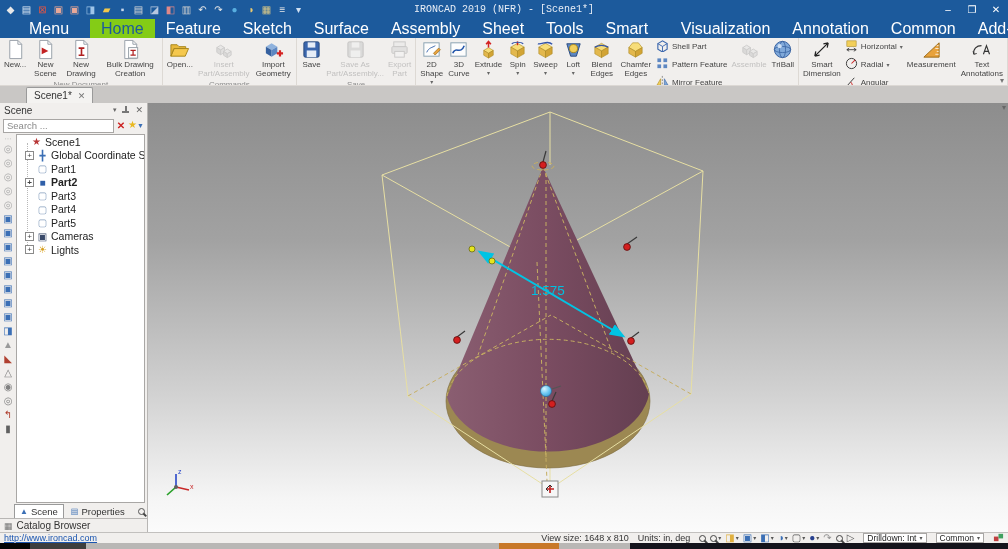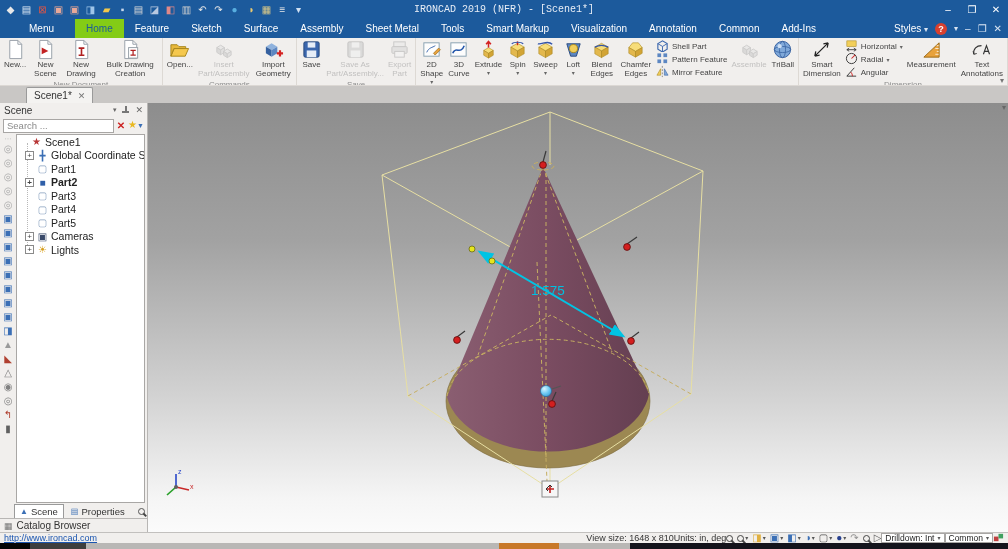--- a/index.html
+++ b/index.html
@@ -9,36 +9,36 @@
   
   .titlebar{position:absolute;left:0;top:0;width:1008px;height:19px;background:#1c5a9c;display:flex;align-items:center;color:#fff;}
   .qat{display:flex;align-items:center;gap:3px;padding-left:4px;}
   .qat-icon{width:13px;height:13px;font-size:10px;line-height:13px;text-align:center;cursor:default;}
   .win-title{position:absolute;left:0;right:0;text-align:center;font-size:10px;color:#e8eef6;pointer-events:none;font-family:Liberation Mono, monospace;}
   .win-btns{margin-left:auto;display:flex;align-items:center;gap:0;height:19px;}
   .win-btn{width:24px;height:19px;text-align:center;font-size:10px;line-height:19px;color:#fff;}
 
   
   .menubar{position:absolute;left:0;top:19px;width:1008px;height:19px;background:#1c5a9c;display:flex;align-items:stretch;color:#fff;}
-  .menu-tab{padding:0 11px;font-size:10px;line-height:19px;cursor:default;text-align:right;}
+  .menu-tab{padding:0 11px;font-size:16px;line-height:19px;cursor:default;}
   .menu-tab.first{margin-left:18px;}
   .menu-tab.active{background:#84cc16;color:#1c5a9c;margin-left:10px;}
   .menu-right{margin-left:auto;display:flex;align-items:center;gap:7px;padding-right:6px;font-size:10px;}
   .helpi{width:12px;height:12px;border-radius:50%;background:#d8402e;color:#fff;font-size:9px;line-height:12px;text-align:center;font-weight:bold;}
   .helpi::after{content:"?";}
   .mini{font-size:8px;color:#d8e4f2;}
 
   
   .ribbon{position:absolute;left:0;top:38px;width:1008px;height:48px;background:#f1efed;display:flex;align-items:stretch;overflow:hidden;border-bottom:1px solid #dcd8d4;}
   .rgroup{display:flex;flex-direction:column;border-right:1px solid #ddd9d4;padding:1px 3px 0 3px;}
   .rrow{display:flex;align-items:flex-start;gap:3px;flex:1;}
   .rbtn{display:flex;flex-direction:column;align-items:center;font-size:8px;color:#444;text-align:center;line-height:1.12;max-width:58px;padding:0 1px;}
   .rbtn .ricon{height:22px;display:block;}
   .rbtn.disabled{opacity:.55;filter:grayscale(.9);color:#9a9a9a;}
-  .rstack{display:flex;flex-direction:column;justify-content:flex-start;gap:0;padding-top:1px;}
+  .rstack{display:flex;flex-direction:column;justify-content:flex-start;gap:5px;padding-top:1px;}
   .rsmall{display:flex;align-items:center;gap:3px;font-size:8px;color:#444;height:13px;white-space:nowrap;}
   .rarrow{font-size:6px;color:#666;}
   .rglabel{text-align:center;font-size:8px;color:#8c8c8c;padding:1px 0 1px 0;}
   .ribbon-collapse{position:absolute;right:4px;bottom:2px;font-size:8px;color:#777;}
 
   
   .tabstrip{position:absolute;left:0;top:86px;width:1008px;height:17px;background:#c9c7c5;display:flex;align-items:flex-end;}
   .doctab{margin-left:26px;background:#f4f3f1;border:1px solid #9a9a9a;border-bottom:none;border-radius:2px 2px 0 0;padding:1px 7px;font-size:10px;color:#333;display:flex;gap:6px;align-items:center;height:16px;}
   .doctab .x{color:#777;font-size:9px;}
 
@@ -69,21 +69,21 @@
   .ptab.active{background:#fff;border:1px solid #9a9a9a;border-bottom:none;}
   .catbar{height:14px;border-top:1px solid #b8b6b4;display:flex;align-items:center;gap:4px;padding-left:4px;font-size:10px;color:#333;background:#f1efed;}
 
   
   .canvas{position:absolute;left:148px;top:103px;width:860px;height:429px;background:linear-gradient(180deg,#8d8d8d 0%,#a2a2a2 32%,#d2d2d2 68%,#f5f5f5 92%,#fbfbfb 100%);overflow:hidden;}
   .canvas-collapse{position:absolute;right:2px;top:0;font-size:8px;color:#666;}
 
   
   .statusbar{position:absolute;left:0;top:532px;width:1008px;height:11px;background:#f1efed;border-top:1px solid #c2c0be;display:flex;align-items:center;font-size:9px;color:#333;padding:0 4px;}
   .status-link{color:#1a55b0;text-decoration:underline;}
-  .status-right{margin-left:auto;display:flex;align-items:center;}
+  .status-right{margin-left:auto;display:flex;align-items:center;gap:9px;}
   .sico-row{display:flex;align-items:center;gap:4px;}
   .sico{display:flex;align-items:center;gap:1px;font-size:10px;line-height:10px;}
   .sico .da{font-size:6px;color:#555;}
   .mag{width:7px;height:7px;border:1.5px solid #444;border-radius:50%;position:relative;display:inline-block;}
   .mag::after{content:"";position:absolute;width:4px;height:1.5px;background:#444;transform:rotate(45deg);right:-3px;bottom:-1.5px;}
   .ddbox{background:#fff;border:1px solid #a8a6a4;padding:0 3px;font-size:8.5px;height:10px;line-height:9px;display:flex;align-items:center;gap:3px;color:#222;}
   .ddbox .da{font-size:6px;color:#555;}
 
   
   .taskbar{position:absolute;left:0;top:543px;width:1008px;height:6px;display:flex;}

